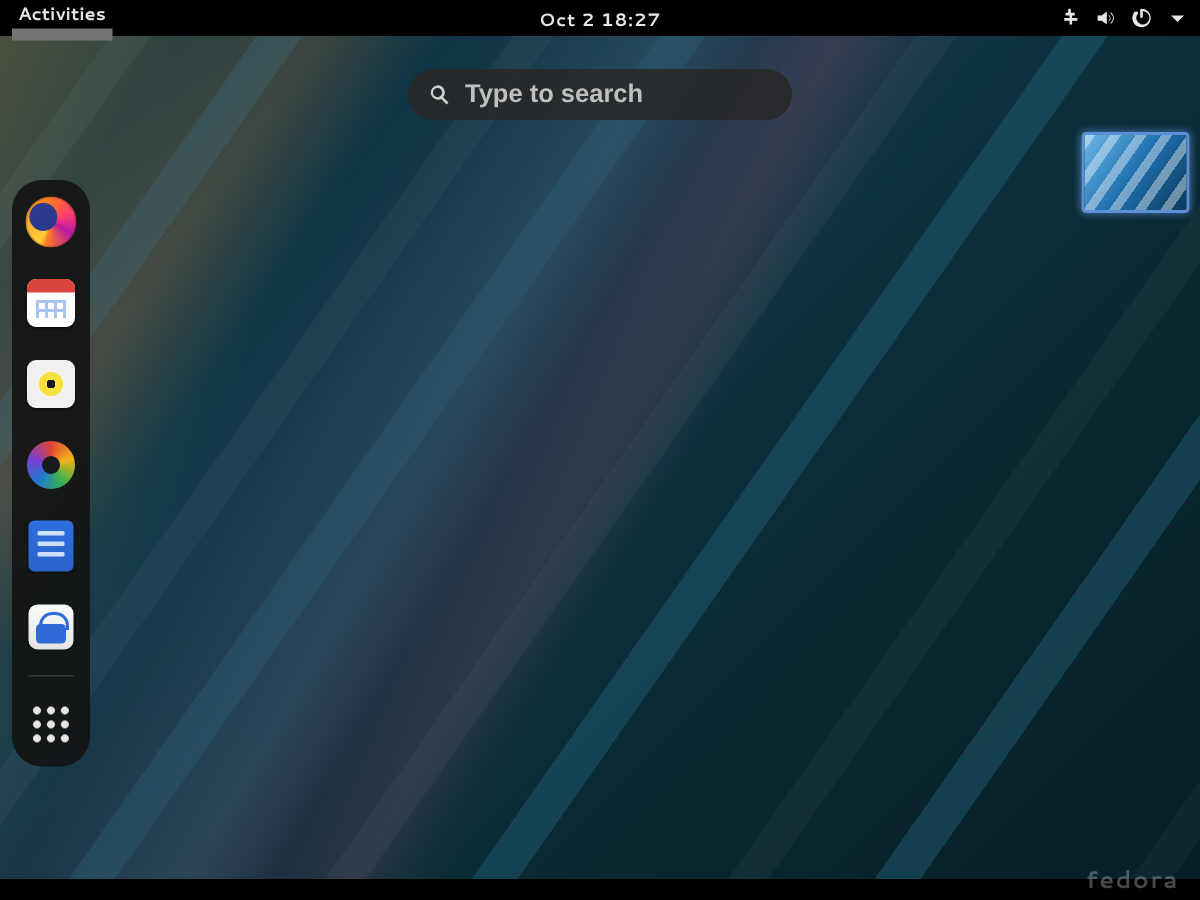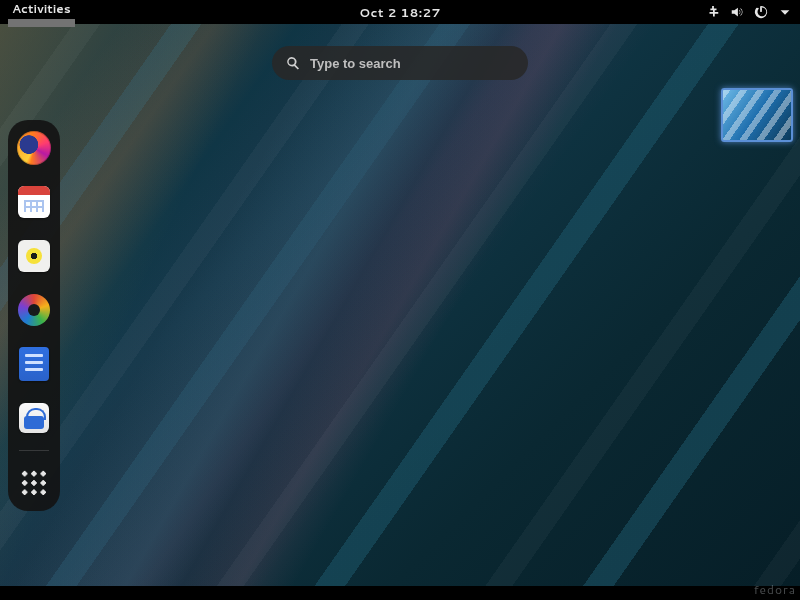--- a/index.html
+++ b/index.html
@@ -68,21 +68,21 @@
     width: 256px; height: 34px;
     background: rgba(40,40,40,0.88);
     border-radius: 17px;
     display: flex; align-items: center;
     padding: 0 14px; gap: 10px;
     color: #bdbdbd;
   }
   .search-wrap svg { width: 14px; height: 14px; fill: #d0d0d0; flex: none; }
   .search-input {
     flex: 1; background: transparent; border: 0; outline: 0;
-    color: #4c1d95; font-size: 13px; font-weight: 600;
+    color: #4c1d95; font-size: 17px; font-weight: 600;
   }
   .search-input::placeholder { color: #bfbfbf; }
 
   
   .dash {
     position: absolute; left: 8px; top: 120px;
     z-index: 20;
     background: rgba(20,20,20,0.92);
     border-radius: 20px;
     padding: 10px 8px;
@@ -198,22 +198,22 @@
     background:
       linear-gradient(125deg, #6bb8e6 0%, #1f6fae 50%, #0b3a5a 100%);
   }
   .ws-active::after{
     content:""; position:absolute; inset:0;
     background: repeating-linear-gradient(125deg,
       rgba(255,255,255,0.4) 0 6px, transparent 6px 14px);
   }
 
   .watermark {
-    position:absolute; right:4px; bottom:2px; z-index:25;
-    color: rgba(200,210,215,0.35); font-size:12px; font-weight:400; letter-spacing:1px;
+    position:absolute; right:14px; bottom:2px; z-index:25;
+    color: rgba(200,210,215,0.35); font-size:16px; font-weight:700; letter-spacing:1px;
     pointer-events:none;
   }
 </style>
 </head>
 <body>
 
 <div class="top-panel">
   <span class="activities">Activities</span>
   <span class="clock">Oct 2  18:27</span>
   <span class="status-area">

